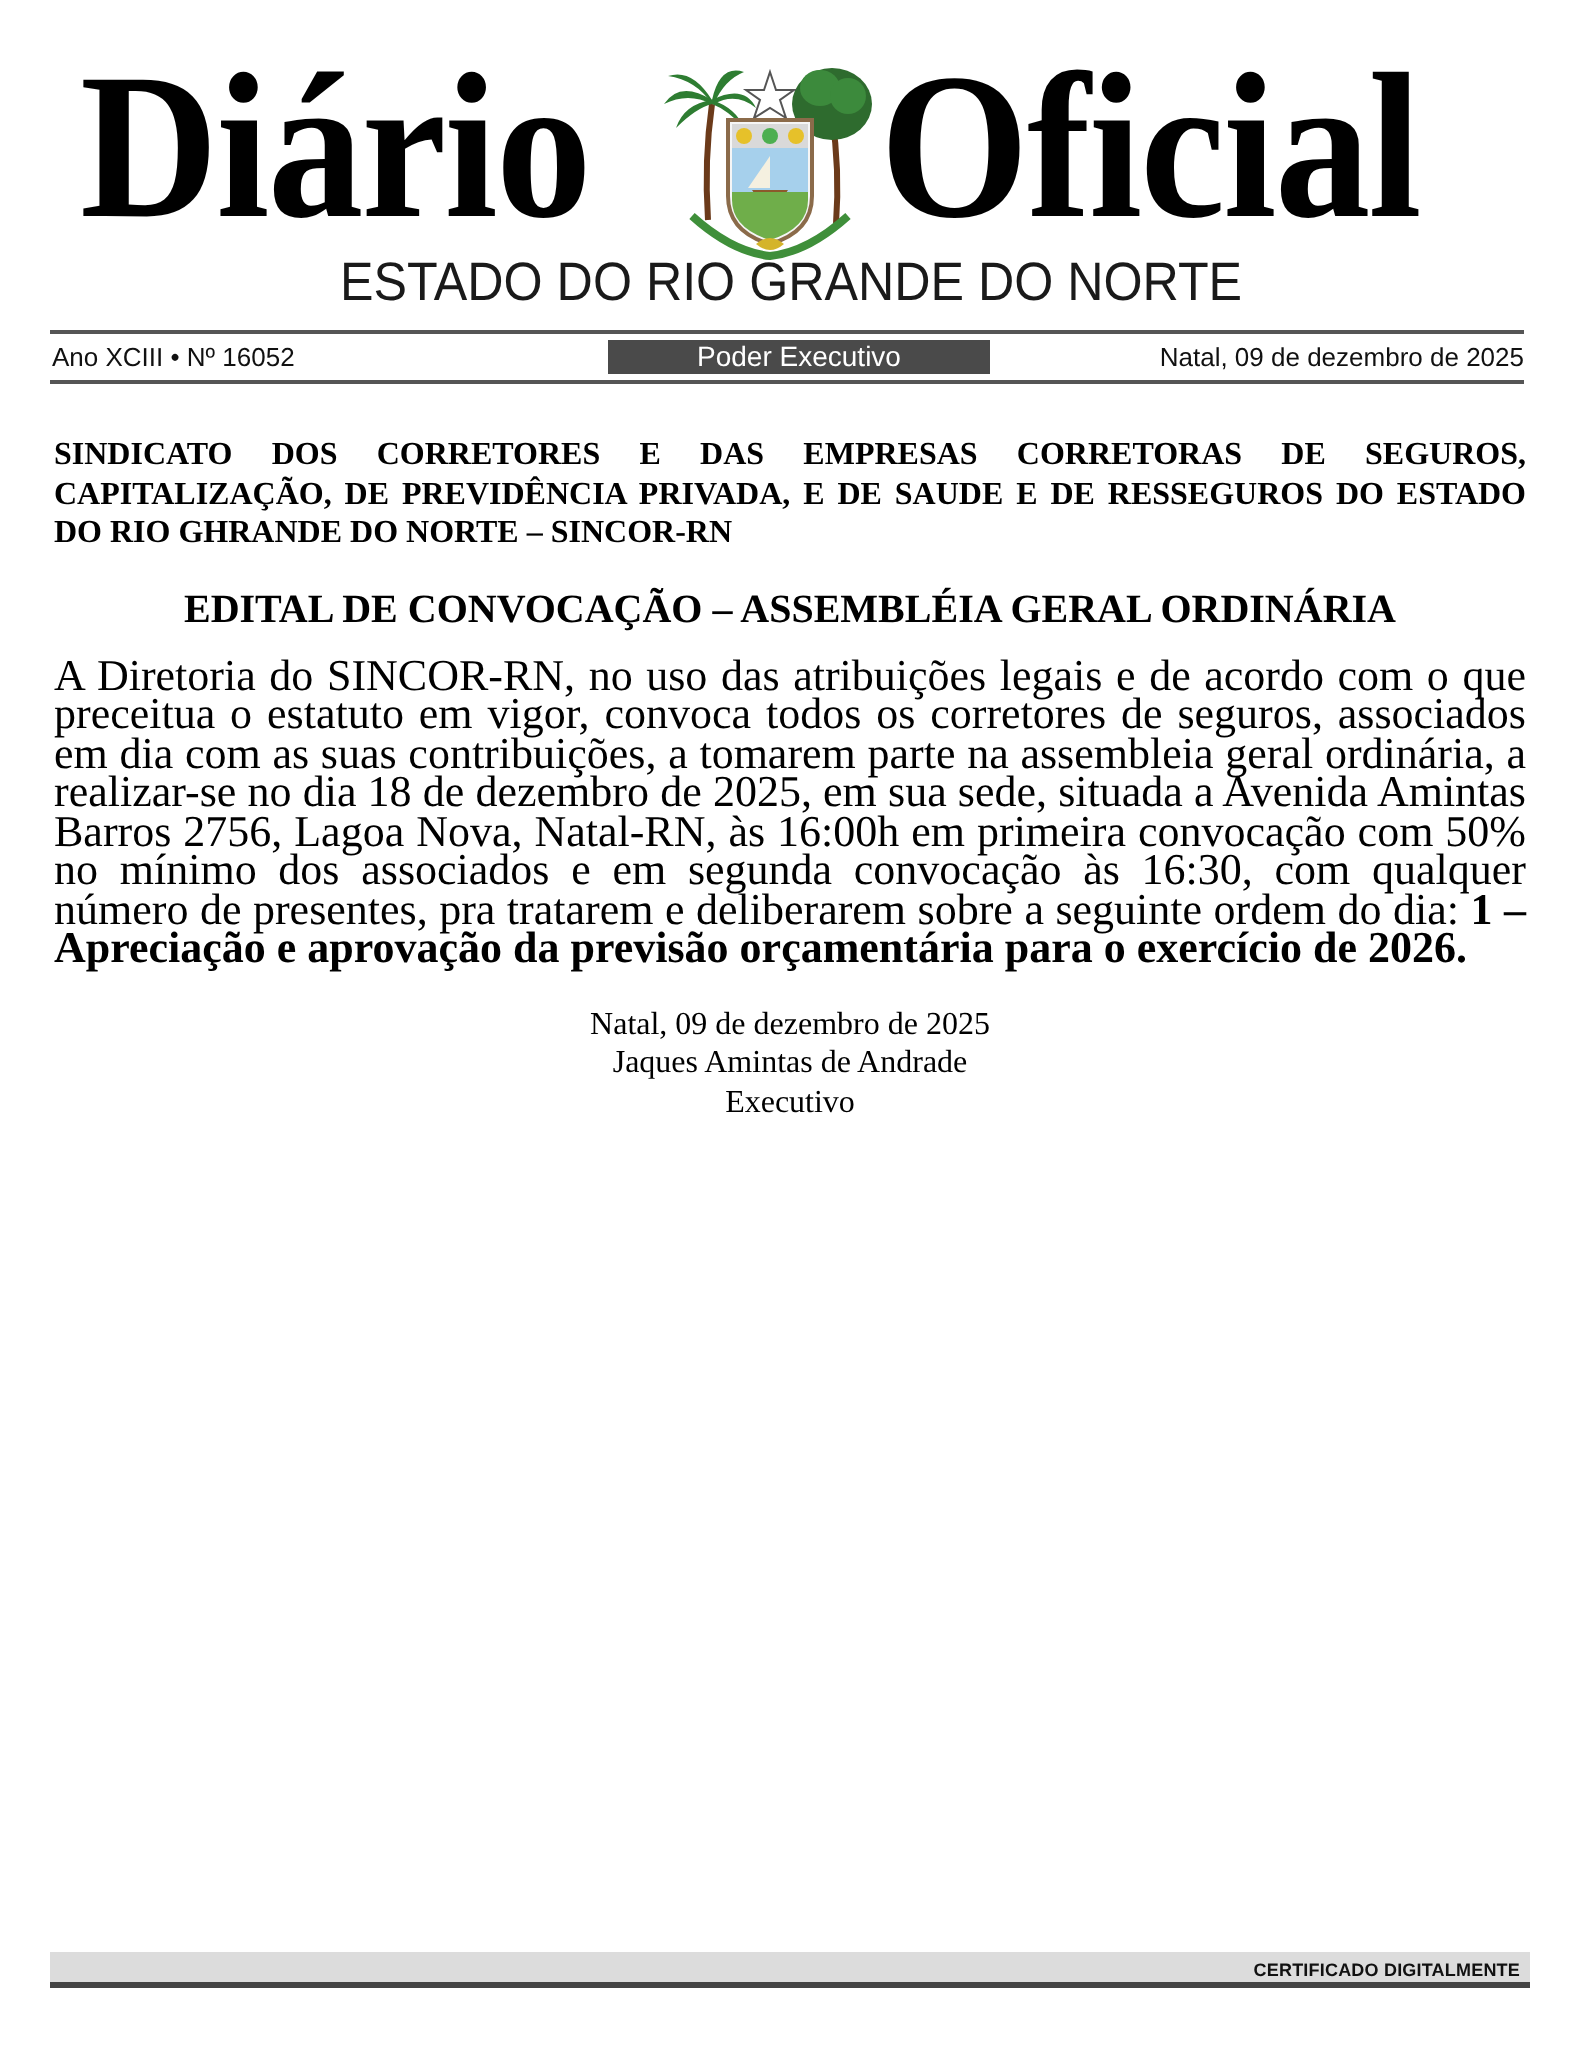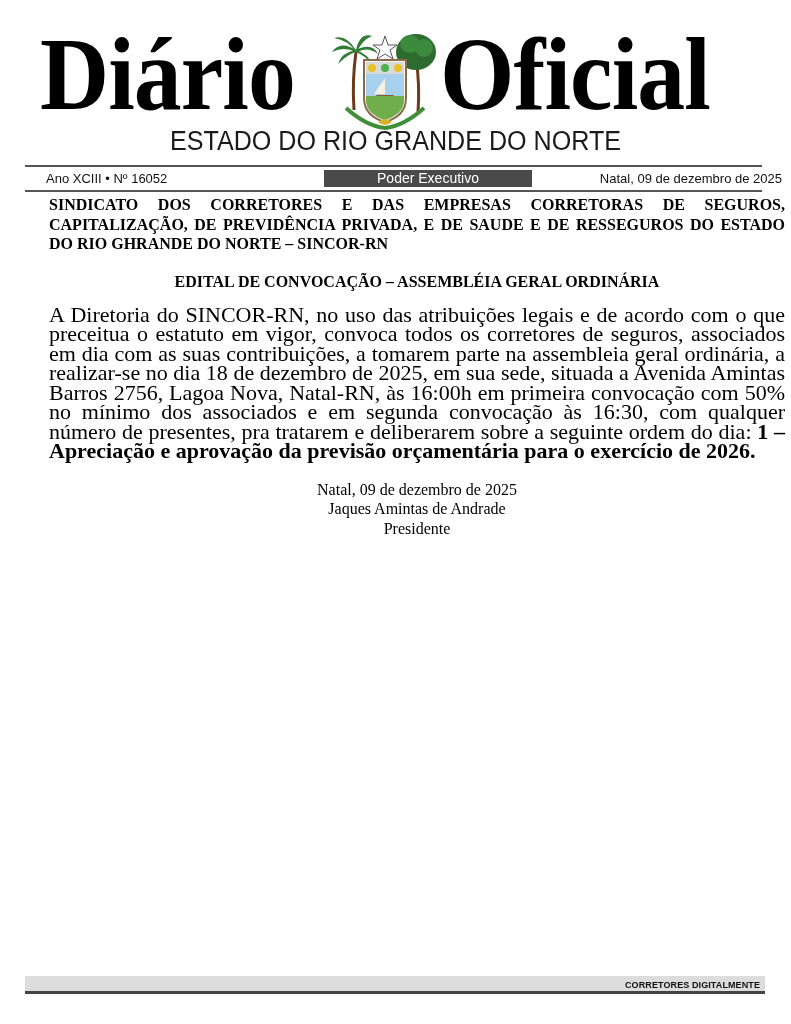--- a/index.html
+++ b/index.html
@@ -20,29 +20,29 @@
       position: absolute; left: 0; top: 126px; width: 791px; text-align: center;
       font-family: "Liberation Sans", sans-serif; font-size: 27px; line-height: 30px; color: #1a1a1a;
       transform: scaleX(0.93);
     }
 
     .rule { position: absolute; left: 25px; width: 737px; background: #555; }
     .rule-top { top: 165px; height: 2px; }
     .rule-bottom { top: 190px; height: 2px; }
 
     .infobar { position: absolute; left: 25px; top: 168px; width: 737px; height: 22px;
-      font-family: "Liberation Sans", sans-serif; font-size: 13px; margin-left: 20px; }
+      font-family: "Liberation Sans", sans-serif; font-size: 13px; }
     .edition { position: absolute; left: 1px; top: 3px; color: #111; }
-    .section-tag { position: absolute; left: 279px; top: 2px; width: 208px; height: 17px;
+    .section-tag { position: absolute; left: 279px; top: 2px; width: 191px; height: 17px;
       background: #4a4a4a; color: #fff; text-align: center; font-size: 14px; line-height: 17px; }
     .header-date { position: absolute; right: 0; top: 3px; color: #111; }
 
-    .content { position: absolute; left: 27px; top: 195px; width: 736px; margin-left: 22px; }
+    .content { position: absolute; left: 27px; top: 218px; width: 736px; }
     .org-title { font-weight: bold; font-size: 16px; line-height: 19.5px; text-align: justify; text-align-last: left; }
-    .notice-title { font-weight: bold; font-size: 16px; line-height: 20px; text-align: center; margin-top: 18px; }
+    .notice-title { font-weight: bold; font-size: 20px; line-height: 20px; text-align: center; margin-top: 18px; }
     .body-text { font-size: 22px; line-height: 19.5px; text-align: justify; margin-top: 13px; }
     .body-text b { font-weight: bold; }
     .signature { margin-top: 19px; text-align: center; font-size: 16px; line-height: 19.5px; }
     .signature div { display: block; }
 
     .footer { position: absolute; left: 25px; top: 976px; width: 740px; height: 18px; background: #dcdcdc; border-bottom: 3px solid #444; }
     .footer-text { position: absolute; right: 5px; top: 4px; font-family: "Liberation Sans", sans-serif;
       font-size: 9px; font-weight: bold; color: #111; letter-spacing: 0.1px; }
   </style>
 </head>
@@ -96,19 +96,19 @@
 </div>
 <div class="rule rule-bottom"></div>
 
 <main class="content">
   <p class="org-title">SINDICATO DOS CORRETORES E DAS EMPRESAS CORRETORAS DE SEGUROS, CAPITALIZAÇÃO, DE PREVIDÊNCIA PRIVADA, E DE SAUDE E DE RESSEGUROS DO ESTADO DO RIO GHRANDE DO NORTE – SINCOR-RN</p>
   <h2 class="notice-title">EDITAL DE CONVOCAÇÃO – ASSEMBLÉIA GERAL ORDINÁRIA</h2>
   <p class="body-text"><span>A Diretoria do SINCOR-RN, no uso das atribuições legais e de acordo com o que preceitua o estatuto em vigor, convoca todos os corretores de seguros, associados em dia com as suas contribuições, a tomarem parte na assembleia geral ordinária, a realizar-se no dia 18 de dezembro de 2025, em sua sede, situada a Avenida Amintas Barros 2756, Lagoa Nova, Natal-RN, às 16:00h em primeira convocação com 50% no mínimo dos associados e em segunda convocação às 16:30, com qualquer número de presentes, pra tratarem e deliberarem sobre a seguinte ordem do dia: </span><b>1 – Apreciação e aprovação da previsão orçamentária para o exercício de 2026.</b></p>
   <div class="signature">
     <div>Natal, 09 de dezembro de 2025</div>
     <div>Jaques Amintas de Andrade</div>
-    <div>Presidente</div>
+    <div>Executivo</div>
   </div>
 </main>
 
 <footer class="footer">
-  <span class="footer-text">CORRETORES DIGITALMENTE</span>
+  <span class="footer-text">CERTIFICADO DIGITALMENTE</span>
 </footer>
 
 </body></html>

